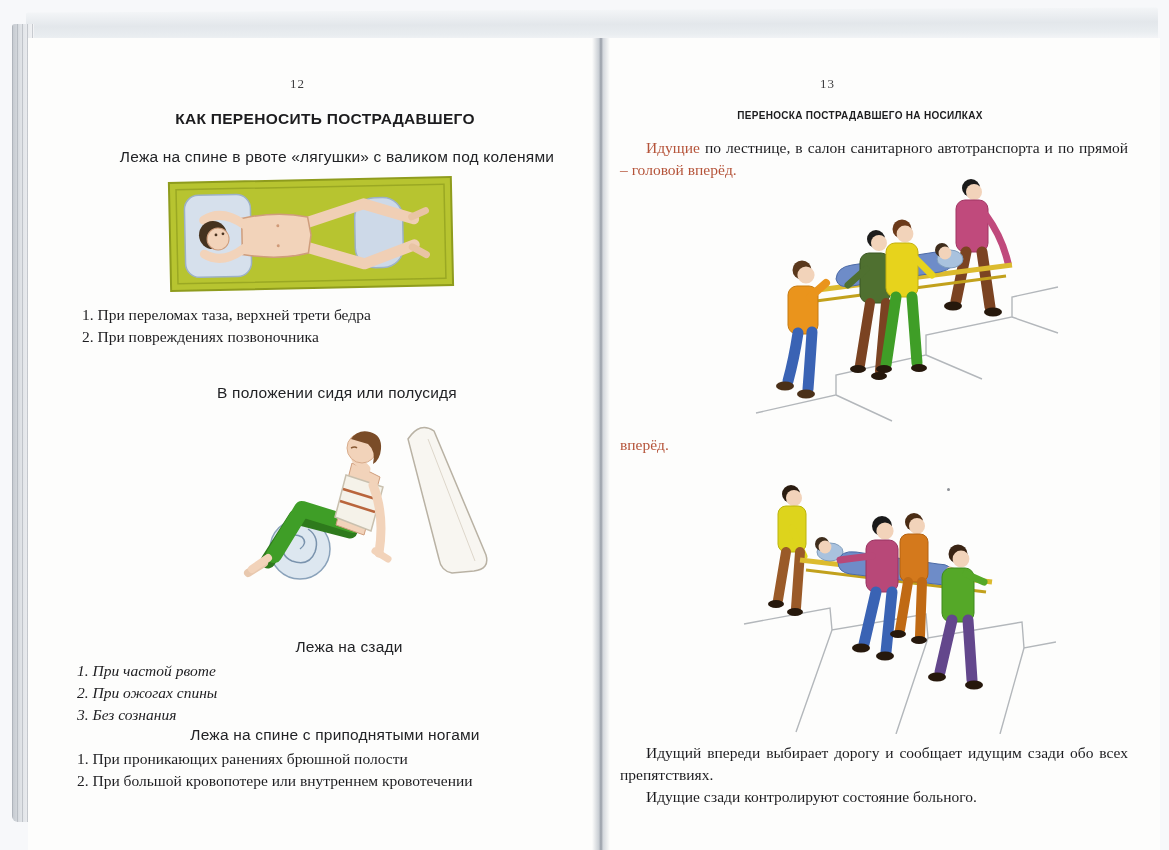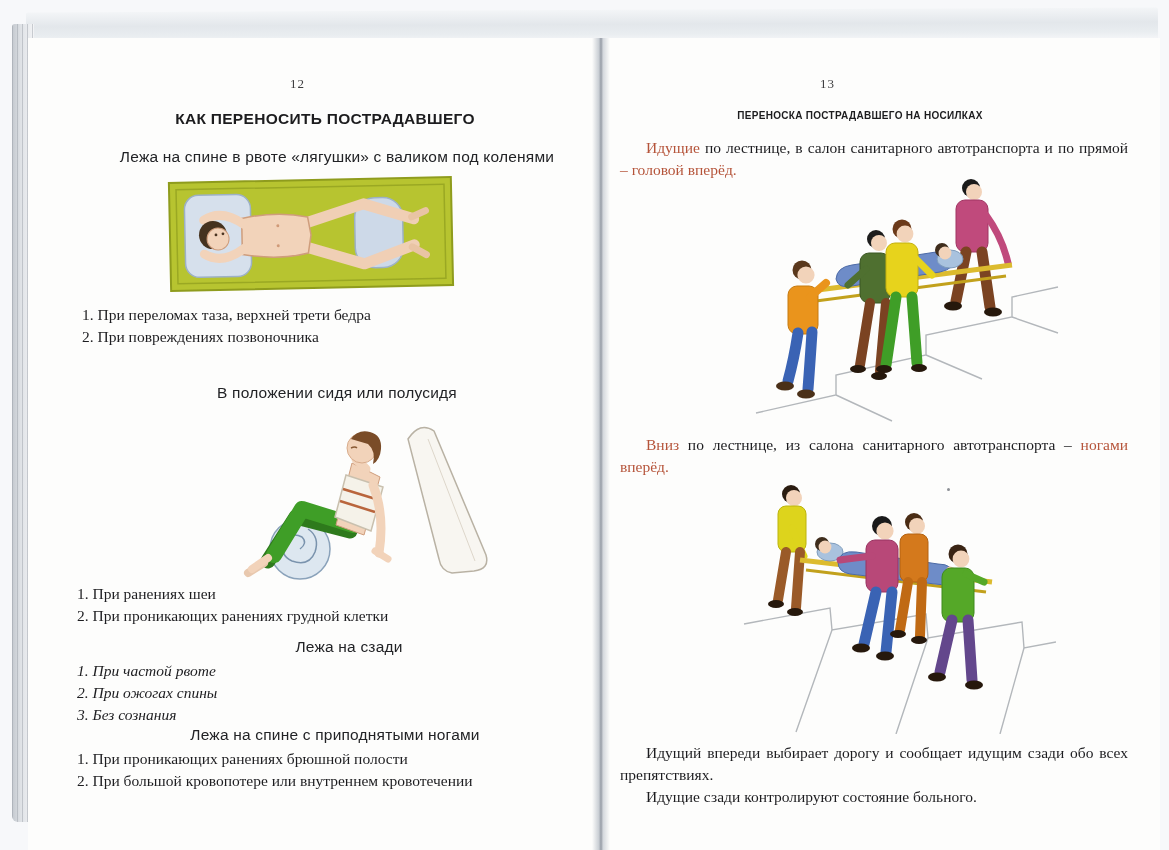--- a/index.html
+++ b/index.html
@@ -113,24 +113,20 @@
       <path d="M131 86 L167 97 M128 98 L163 109" stroke="#b9653c" stroke-width="2.5"></path>
       <path d="M161 82 Q173 112 167 150" stroke="#f2d3ba" stroke-width="9" fill="none" stroke-linecap="round"></path>
       <path d="M163 148 L176 156" stroke="#f2d3ba" stroke-width="7" stroke-linecap="round"></path>
       <path d="M144 56 L154 66" stroke="#f2d3ba" stroke-width="9" stroke-linecap="round"></path>
       <circle cx="150" cy="45" r="15" fill="#f2d3ba" stroke="#d8ac8c" stroke-width="1"></circle>
       <path d="M139 36 q7 -10 19 -7 q12 3 11 17 q-1 11 -8 15 q3 -13 -5 -20 l-17 -5z" fill="#7a4c28"></path>
       <path d="M139 45 q4 -2 6 0" stroke="#8a5a34" stroke-width="1.4" fill="none"></path>
     </svg>
   </div>
 
-  <div class="abs ser list" style="left:47px;top:543px;">
-    <div class="li">1.  При ранениях шеи</div>
-    <div class="li">2.  При проникающих ранениях грудной клетки</div>
-  </div>
 
   <div class="abs h-sans" style="left:54px;top:598px;width:530px;">Лежа на сзади</div>
 
   <div class="abs ser list" style="left:47px;top:620px;font-style:italic;">
     <div class="li">1.  При частой рвоте</div>
     <div class="li">2.  При ожогах спины</div>
     <div class="li">3.  Без сознания</div>
   </div>
 
   <div class="abs h-sans" style="left:40px;top:686px;width:530px;">Лежа на спине с приподнятыми ногами</div>
@@ -196,21 +192,20 @@
         <circle cx="165" cy="61" r="8.4" fill="#f2d3ba"></circle>
       <rect x="146" y="70" width="32" height="54" rx="9" fill="#e7d31c" stroke="#c4b00e"></rect>
       <path d="M176 86 L192 102" stroke="#e7d31c" stroke-width="7" stroke-linecap="round"></path>
       <path d="M156 124 L146 192 M172 124 L177 190" stroke="#3f9e27" stroke-width="11" stroke-linecap="round"></path>
       <ellipse cx="144" cy="196" rx="8" ry="4" fill="#26180c"></ellipse>
         <ellipse cx="179" cy="195" rx="8" ry="4" fill="#26180c"></ellipse>
     </svg>
   </div>
 
   <div class="abs ser par" style="left:10px;top:394px;">
-    <span class="pline ind j"><span class="accent" style="color: rgb(181, 84, 58);">Вниз</span><span> по лестнице, из салона санитарного автотранспорта – </span><span class="accent" style="color: rgb(181, 84, 58);">ногами</span></span>
     <span class="pline accent" style="color: rgb(181, 84, 58);">вперёд.</span>
   </div>
 
   <div class="abs stray-dot" style="left:337px;top:448px;"></div>
 
   <div class="abs" style="left:124px;top:442px;">
     <svg width="322" height="252" viewBox="0 0 322 252">
       <g fill="none" stroke="#b3b7bb" stroke-width="1.4">
         <path d="M10 142 L96 126 L98 148 L192 132 L194 156 L288 140 L290 166 L322 160"></path>
         <path d="M98 148 L62 250 M194 156 L162 252 M290 166 L266 252"></path>

